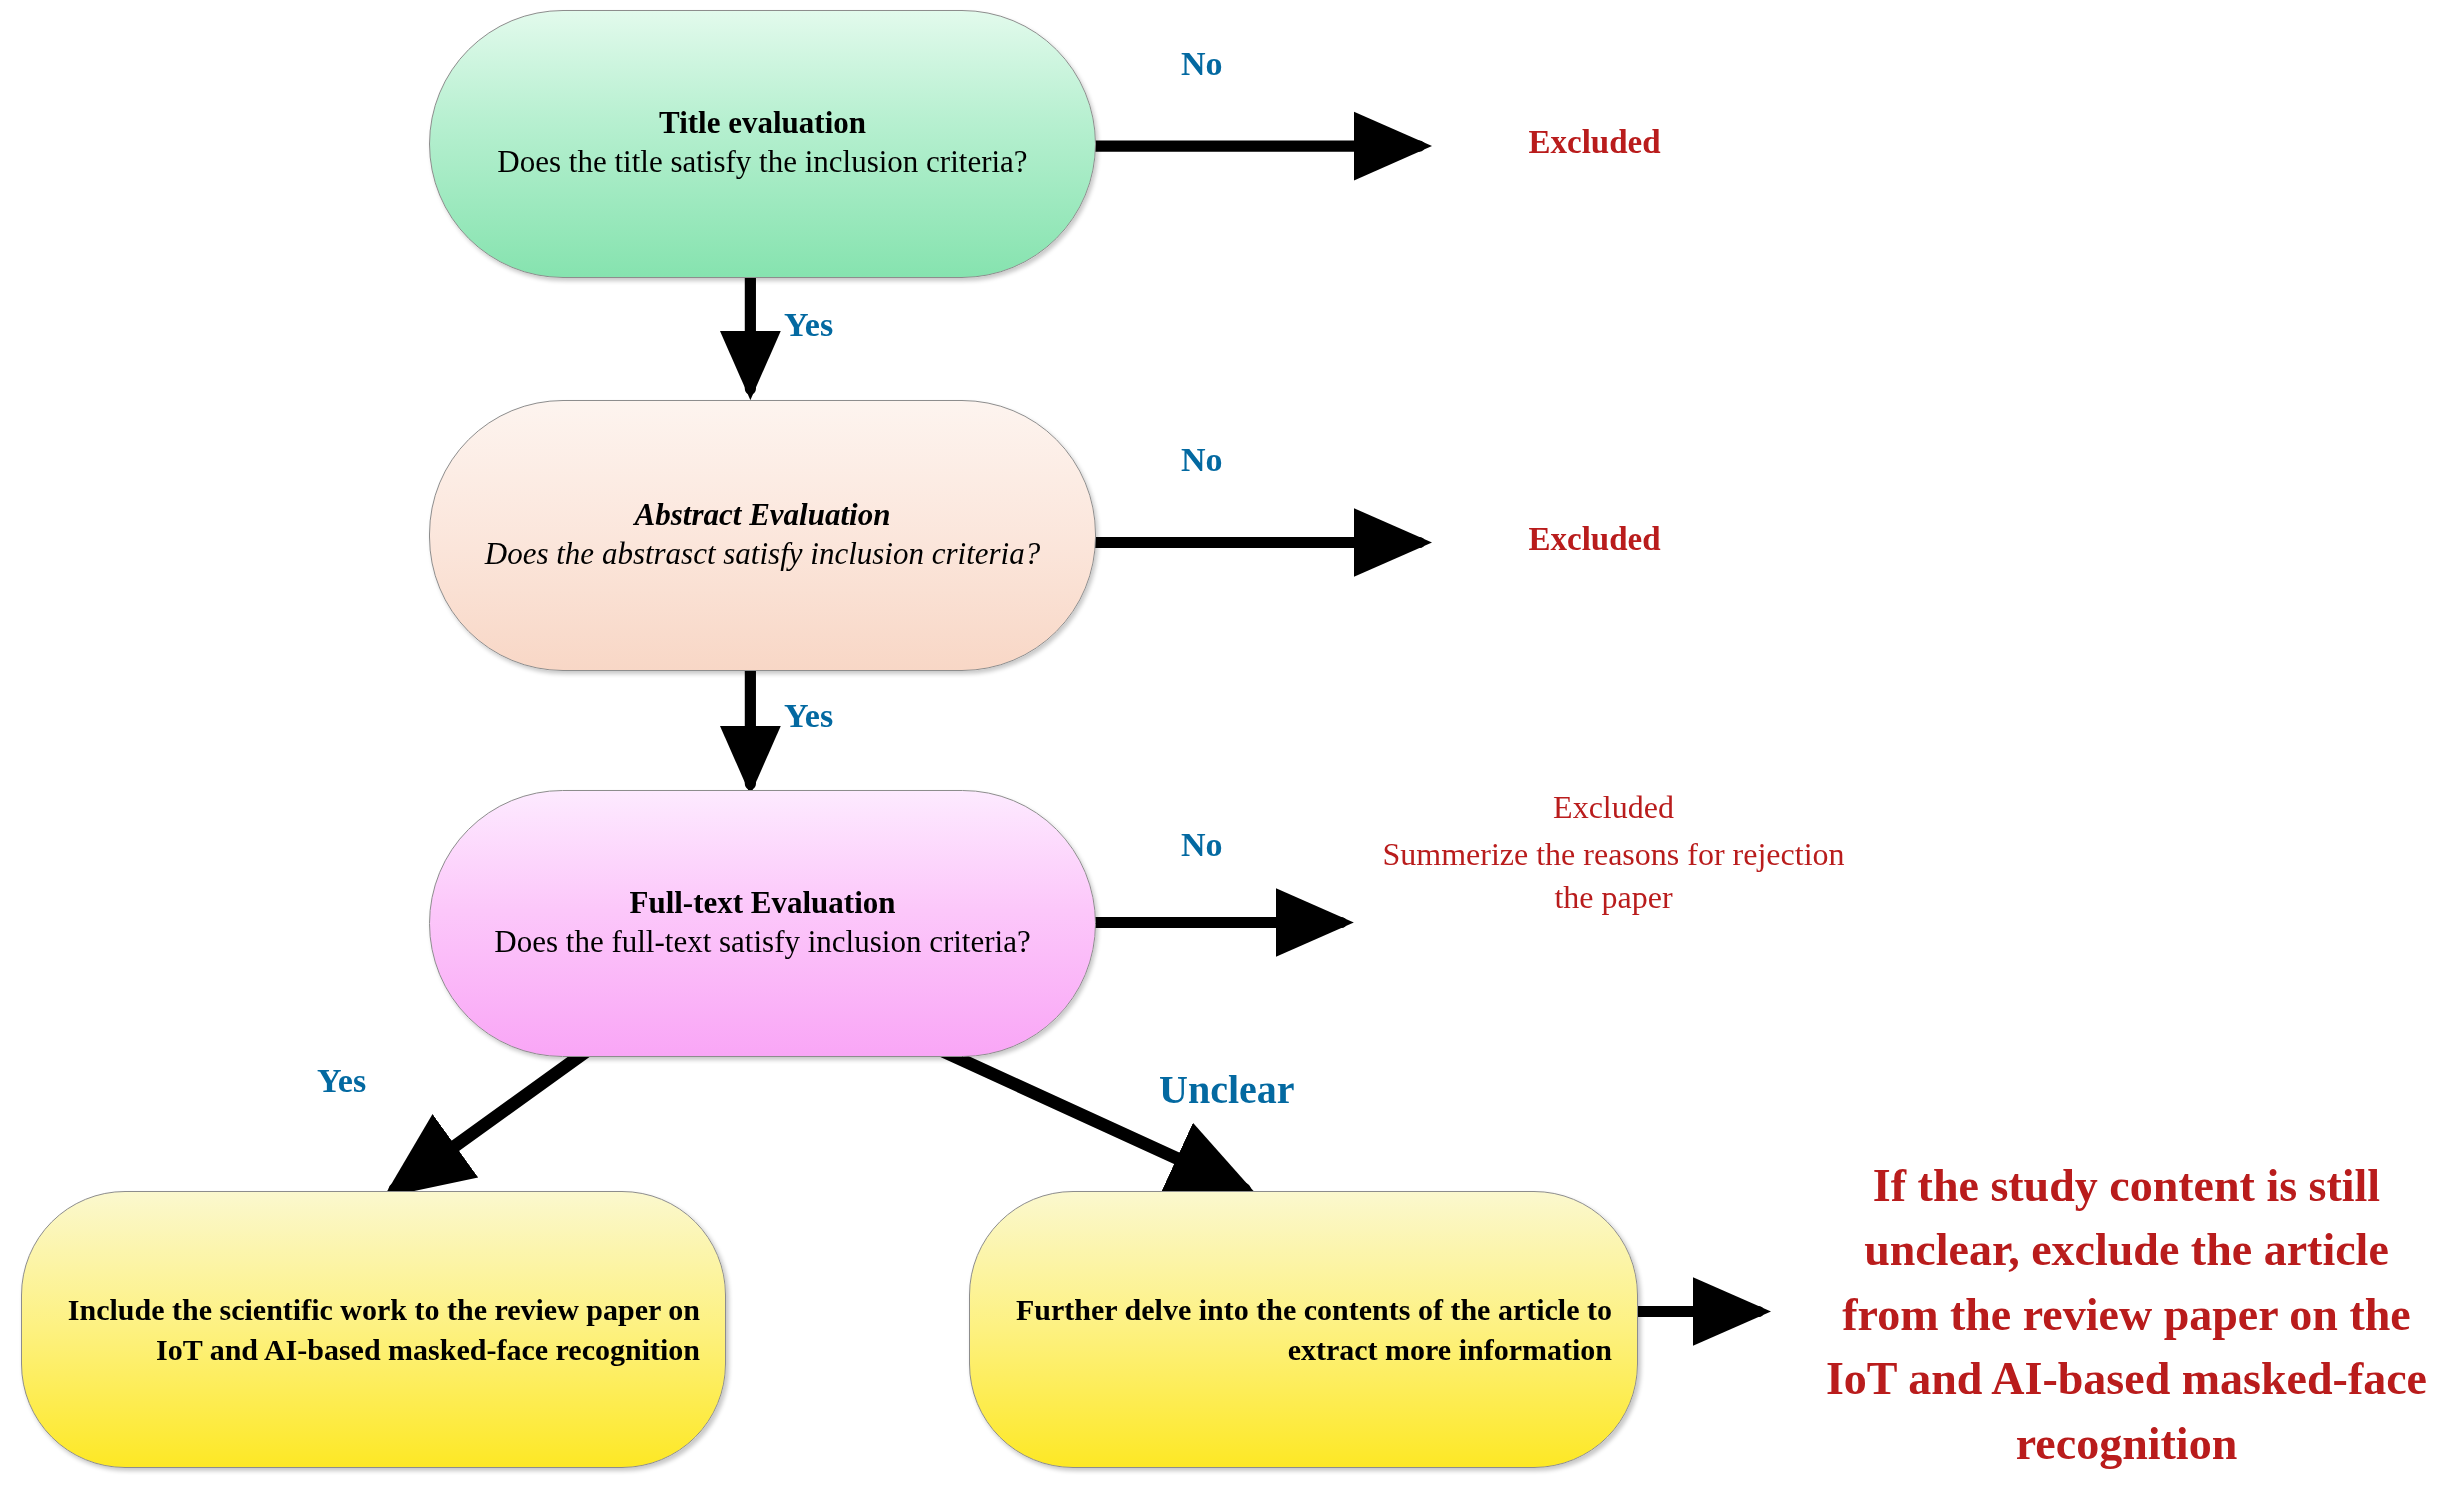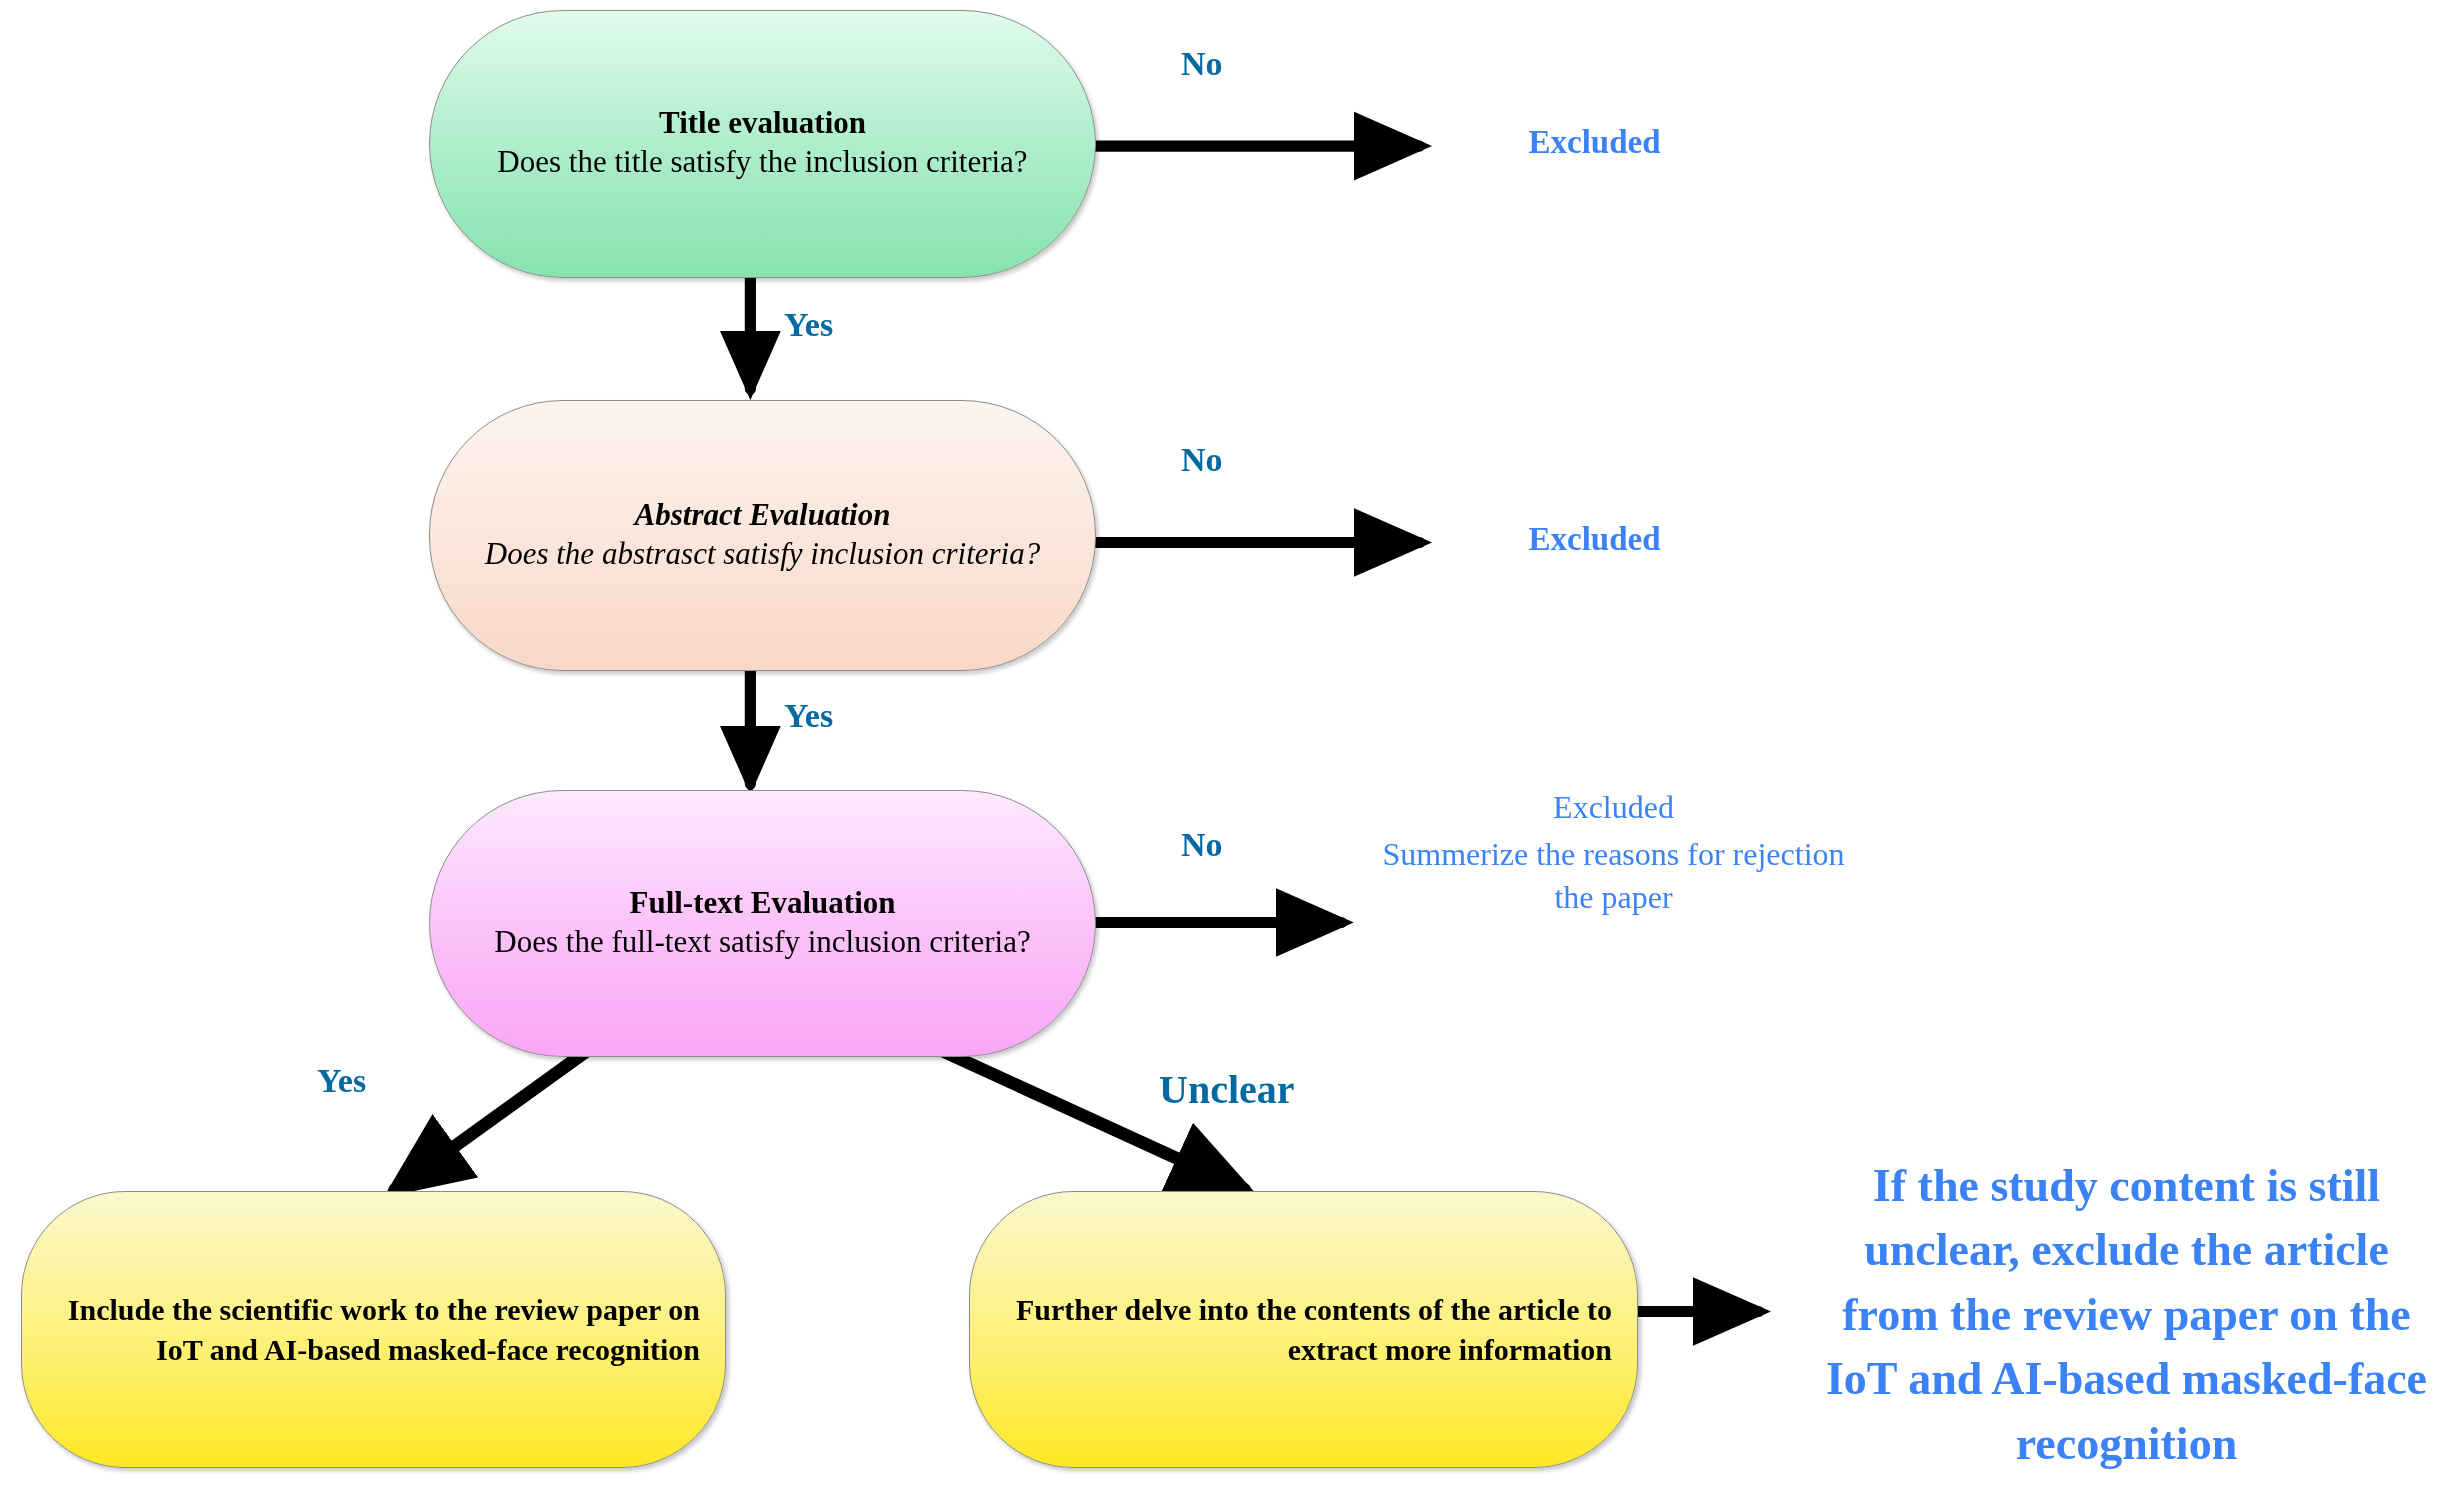--- a/index.html
+++ b/index.html
@@ -42,21 +42,21 @@
   
   .node-green  { background: linear-gradient(180deg, #e2faec 0%, #b8f0d1 40%, #86e3af 100%); }
   .node-peach  { background: linear-gradient(180deg, #fdf4ef 0%, #fbe5da 55%, #f8d7c6 100%); }
   .node-magenta{ background: linear-gradient(180deg, #fdeaff 0%, #fcc7fa 45%, #f9a6f6 100%); }
   .node-yellow { background: linear-gradient(180deg, #fbf8ce 0%, #fdf180 50%, #fde825 100%); }
 
   
   .textblock {
     position: absolute;
     text-align: center;
-    color: #3b82f6;
+    color: #b91c1c;
     line-height: 1.33;
   }
   .textblock.bold { font-weight: bold; }
 
   
   .edge-label {
     position: absolute;
     font-weight: bold;
     color: #0369a1;
     white-space: nowrap;

